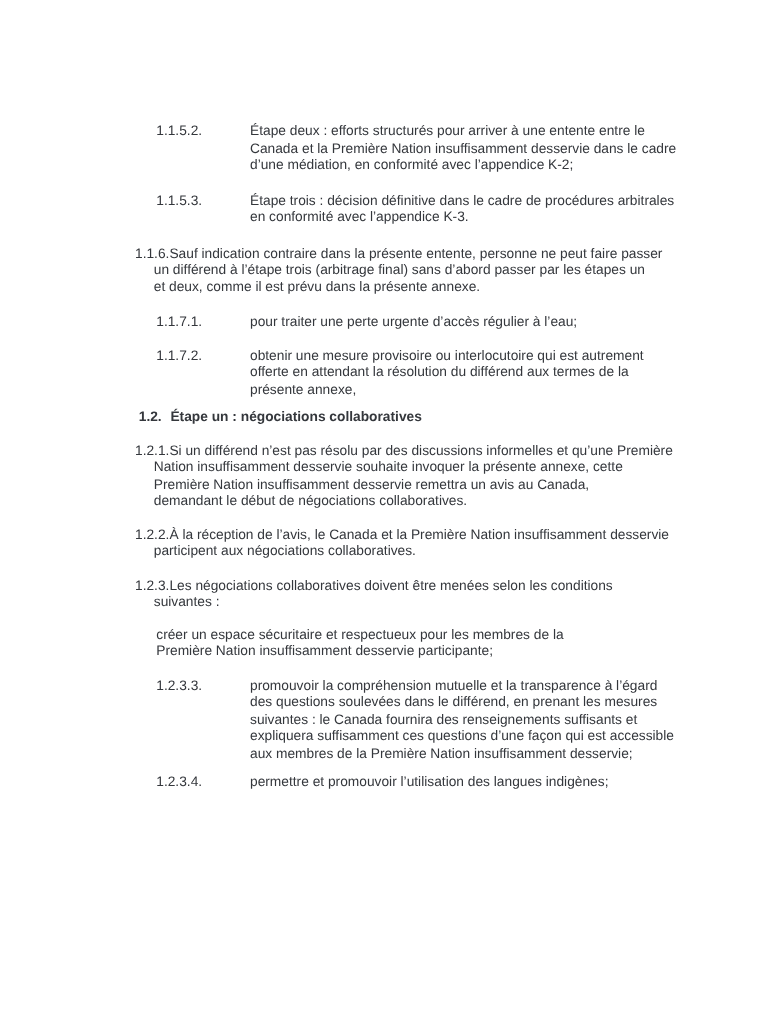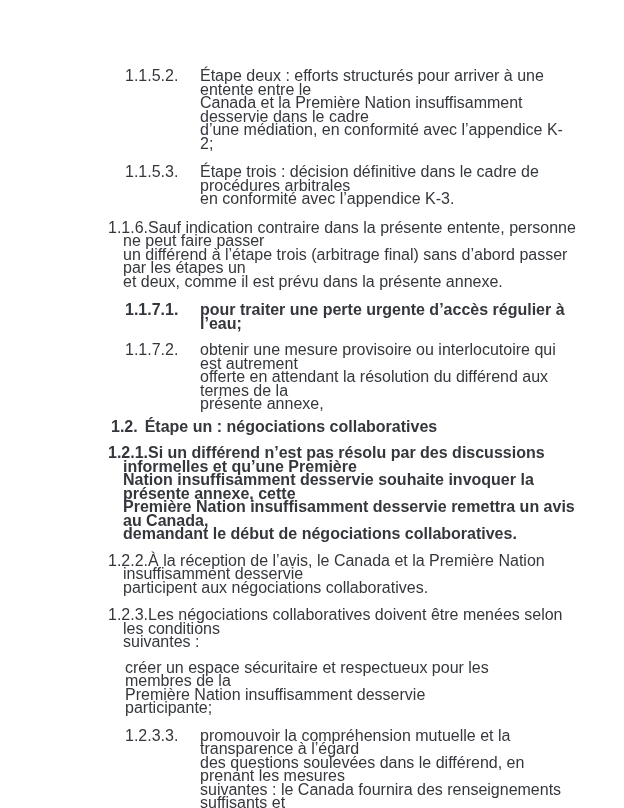--- a/index.html
+++ b/index.html
@@ -1,24 +1,24 @@
 <!DOCTYPE html>
 <html><head>
 <meta charset="utf-8">
 <style>
   html,body { margin:0; padding:0; background:#ffffff; }
   .page {
     position:relative;
     width:624px; height:808px;
     background:#ffffff;
     box-sizing:border-box;
-    padding-top:69px;
+    padding-top:99px;
     overflow:hidden;
     font-family:"Liberation Sans","DejaVu Sans",sans-serif;
-    font-size:16px;
+    font-size:11px;
     line-height:13.5px;
     color:#34373c;
   }
   .txt { white-space:pre-line; }
   
   .c-sub { display:flex; margin-left:125px; }
   .c-sub .num { flex:0 0 75px; }
   .c-sub .txt { width:370px; }
   
   .c-para { margin-left:123px; width:455px; text-indent:-15px; }
@@ -26,21 +26,21 @@
   
   .c-cont { margin-left:123px; width:455px; }
   
   .c-heading { margin-left:111px; font-weight:bold; }
   .c-heading .num { margin-right:7px; }
   
   .g8  { margin-bottom:8px; }
   .g9  { margin-bottom:9px; }
   .g10 { margin-bottom:10px; }
   .g12 { margin-bottom:12px; }
-  .g13 { margin-bottom:13px;font-weight:bold; }
+  .g13 { margin-bottom:13px; }
   .g14 { margin-bottom:14px; }
   .g15 { margin-bottom:15px; }
 </style>
 </head>
 <body>
 
 <div class="page">
 
   <div class="c-sub g15">
       <span class="num">1.1.5.2.</span>

